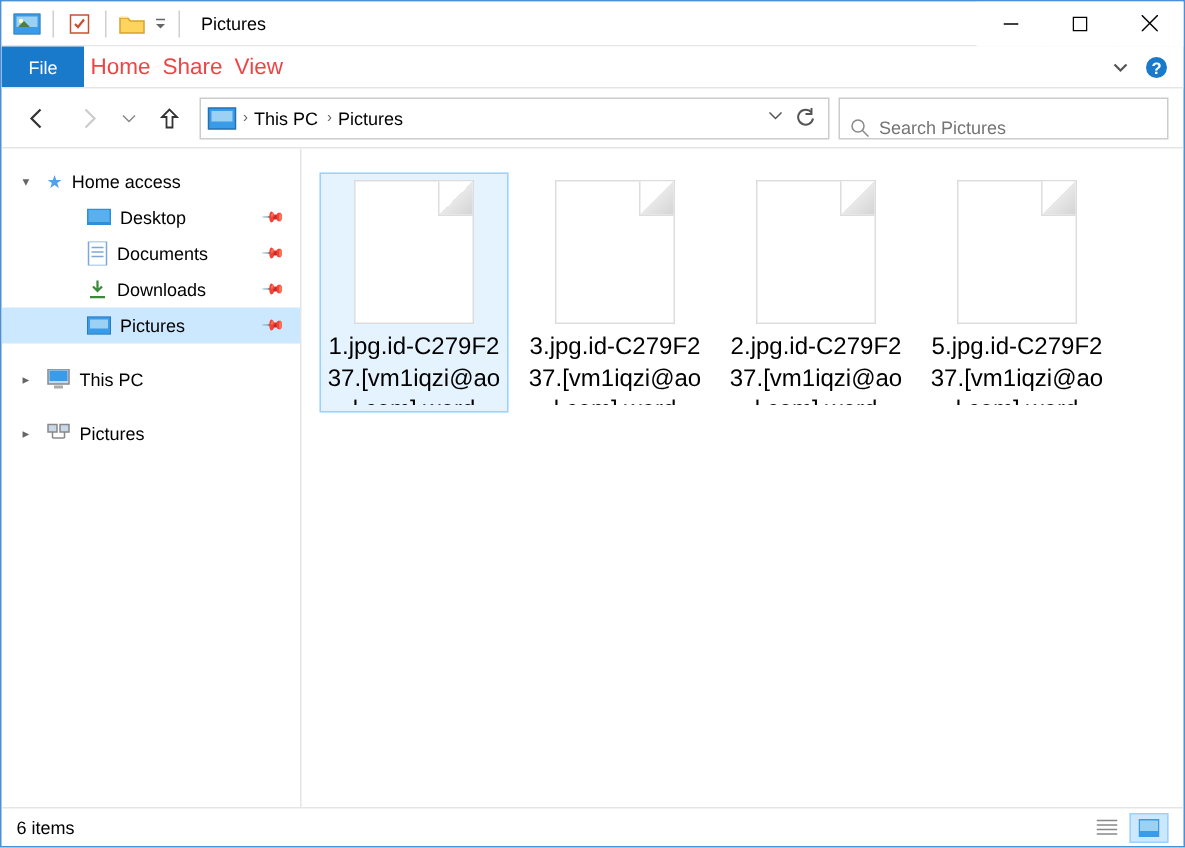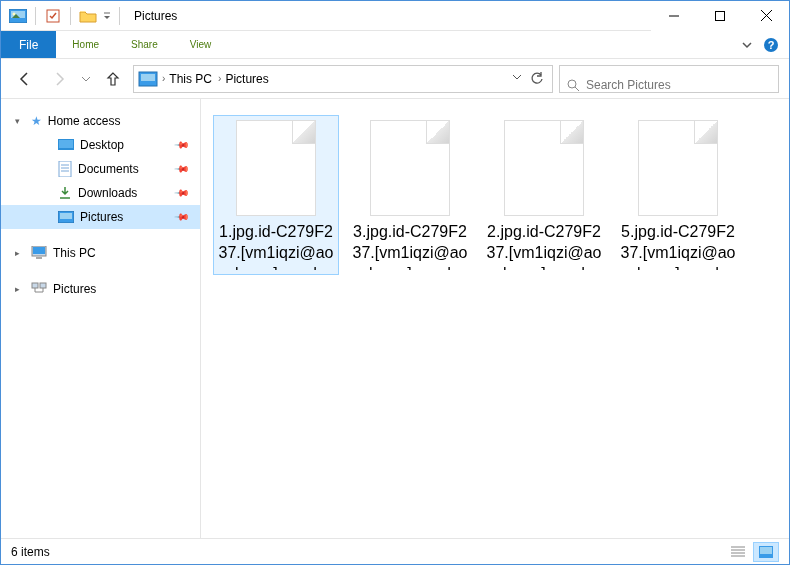--- a/index.html
+++ b/index.html
@@ -10,21 +10,21 @@
 .titlebar-left { display: flex; align-items: center; gap: 2px; padding-left: 6px; }
 .qat-icon { width: 22px; height: 22px; display: flex; align-items: center; justify-content: center; }
 .qat-sep { width: 1px; height: 18px; background: #d0d0d0; margin: 0 4px; }
 .title-text { font-size: 12px; color: #000; margin-left: 8px; }
 .titlebar-right { margin-left: auto; display: flex; }
 .win-btn { width: 46px; height: 30px; display: flex; align-items: center; justify-content: center; background: #fff; }
 
 
 .ribbon { height: 28px; display: flex; align-items: stretch; background: #fff; border-bottom: 1px solid #e5e5e5; }
 .file-tab { background: #1979ca; color: #fff; font-size: 12px; padding: 0 18px; display: flex; align-items: center; }
-.rib-tab { font-size: 10px; color: #4d7c0f; padding: 0 16px; display: flex; align-items: center; }
+.rib-tab { font-size: 15px; color: #ef4444; padding: 0 4px; display: flex; align-items: center; }
 .ribbon-right { margin-left: auto; display: flex; align-items: center; padding-right: 10px; gap: 10px; }
 
 
 .navbar { height: 40px; display: flex; align-items: center; padding: 4px 10px; gap: 6px; border-bottom: 1px solid #e5e5e5; }
 .nav-btn { width: 28px; height: 28px; display: flex; align-items: center; justify-content: center; color: #555; }
 .nav-btn.disabled { color: #bbb; }
 .breadcrumb-box { flex: 1; height: 28px; border: 1px solid #ccc; display: flex; align-items: center; padding: 0 4px; gap: 4px; }
 .bc-icon { width: 20px; height: 16px; }
 .bc-seg { font-size: 12px; display: flex; align-items: center; gap: 6px; }
 .bc-chev { color: #666; font-size: 10px; }

